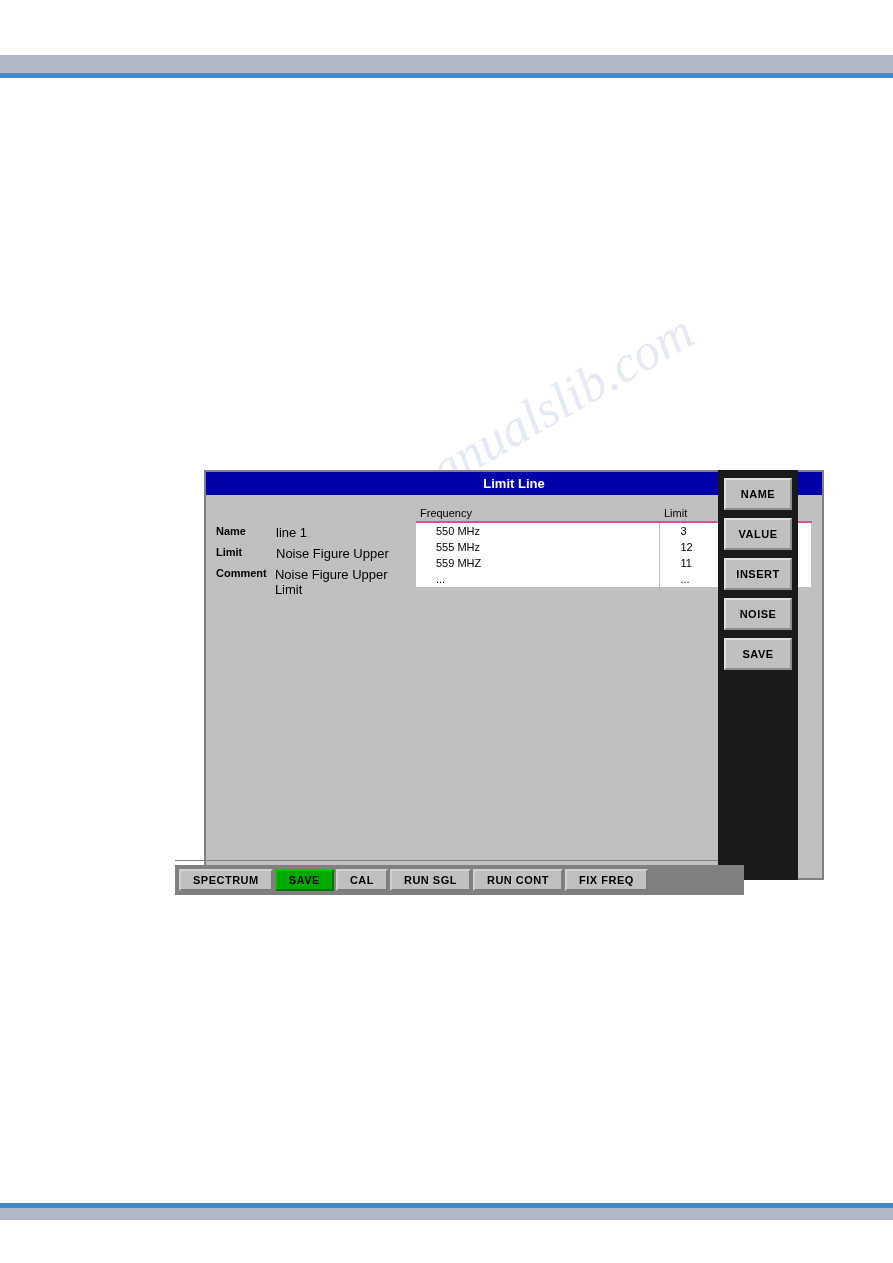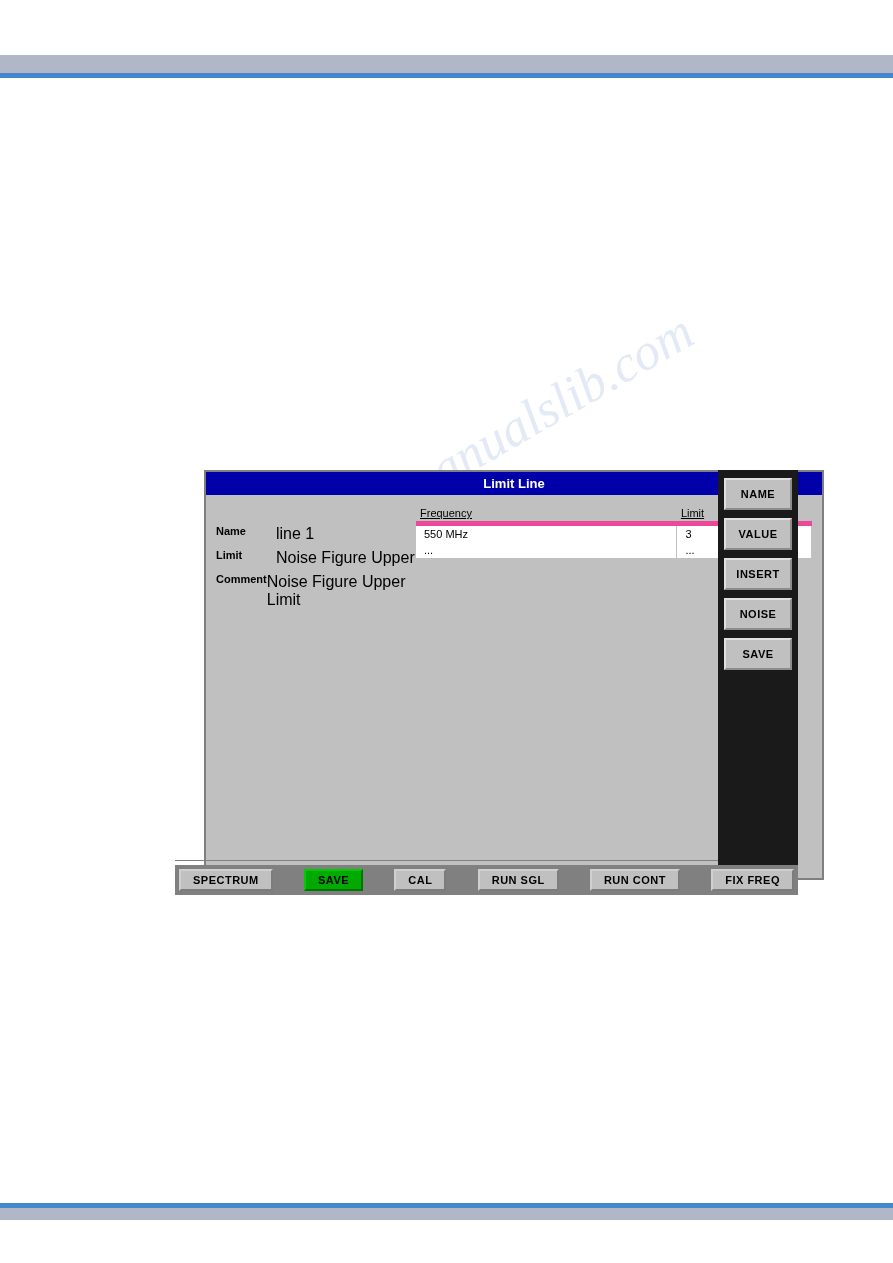--- a/index.html
+++ b/index.html
@@ -102,21 +102,21 @@
       display: flex;
       margin-bottom: 6px;
     }
     .info-label {
       width: 60px;
       font-weight: bold;
       font-size: 11px;
       color: #000;
     }
     .info-value {
-      font-size: 16px;
+      font-size: 13px;
       color: #000;
     }
 
     
     .table-area {
       flex: 1;
       background: #c0c0c0;
     }
 
     .data-table {
@@ -124,26 +124,25 @@
       border-collapse: collapse;
       font-size: 11px;
     }
 
     .data-table th {
       background: #c0c0c0;
       color: #000;
       text-align: left;
       padding: 2px 4px;
       font-weight: normal;
-      border-bottom: 5px solid #ec4899;
-      text-decoration: underline;
+      border-bottom: 2px solid #ec4899;
     }
 
     .data-table td {
-      padding: 2px 8px;
+      padding: 2px 20px;
       background: white;
       border: none;
       color: #000;
     }
 
     .data-table tr.selected td {
       background: #0000cc;
       color: white;
     }
 
@@ -177,28 +176,27 @@
       margin-bottom: 8px;
       font-family: Arial, sans-serif;
       letter-spacing: 0.5px;
     }
 
     
     .bottom-toolbar {
       position: absolute;
       top: 865px;
       left: 175px;
-      width: 623px;
+      width: 569px;
       height: 30px;
       background: #808080;
       display: flex;
       align-items: center;
       padding: 2px 4px;
       gap: 2px;
-      justify-content: space-between;
     }
 
     .toolbar-btn {
       padding: 3px 12px;
       font-size: 11px;
       font-weight: bold;
       font-family: Arial, sans-serif;
       border: 2px outset #d0d0d0;
       cursor: pointer;
       background: #c0c0c0;
@@ -256,20 +254,28 @@
             <th>Limit</th>
           </tr>
         </thead>
         <tbody id="table-body">
 
         <tr>
               <td>550 MHz</td>
               <td>3</td>
             </tr>
             <tr>
+              <td>555 MHz</td>
+              <td>12</td>
+            </tr>
+            <tr>
+              <td>559 MHZ</td>
+              <td>11</td>
+            </tr>
+            <tr>
               <td>...</td>
               <td>...</td>
             </tr>
           </tbody>
       </table>
     </div>
   </div>
 </div>
 
 <div class="sidebar-buttons">

